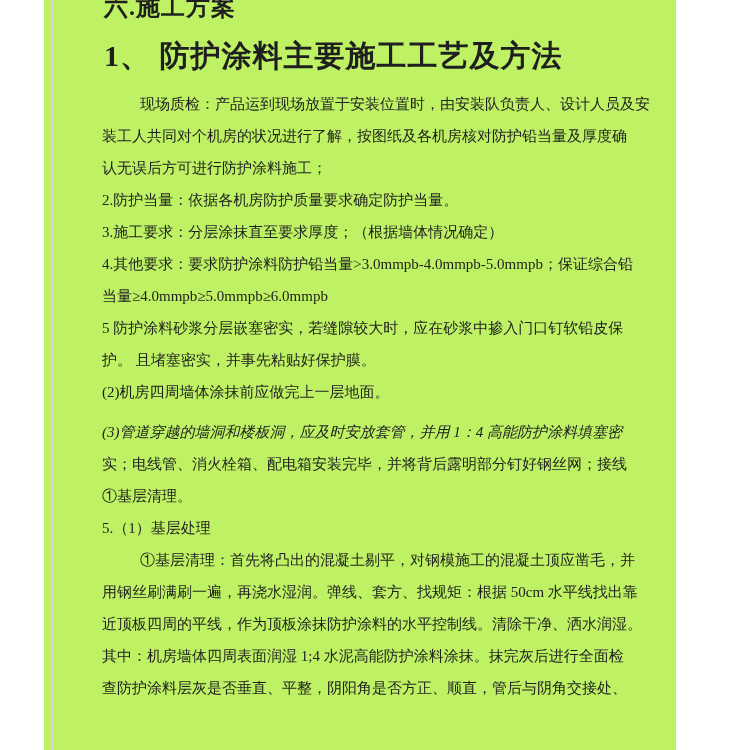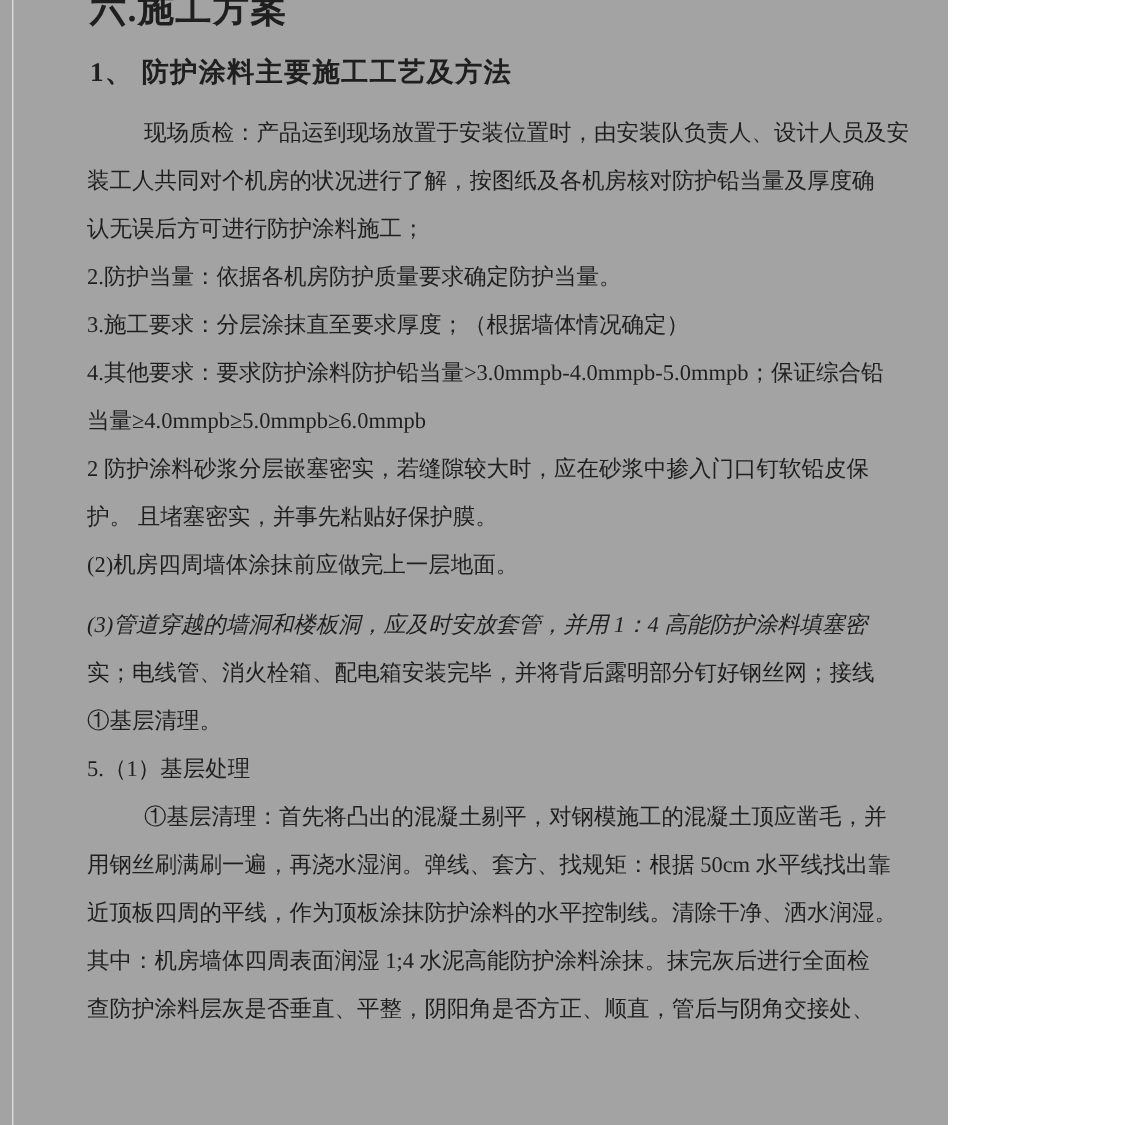--- a/index.html
+++ b/index.html
@@ -4,24 +4,25 @@
 <style>
   html, body {
     margin: 0;
     padding: 0;
     background: #ffffff;
   }
   .page {
     position: relative;
     width: 632px;
     height: 750px;
-    background: #a3a3a3;
+    background: #bef264;
     overflow: hidden;
     font-family: "Liberation Serif", "DejaVu Serif", serif;
     color: #1f1f1f;
+    margin-left: 44px;
   }
   .edge {
     position: absolute;
     background: #d8d8d8;
   }
   .edge-left {
     left: 8px;
     top: 0;
     width: 1px;
     height: 750px;
@@ -35,21 +36,21 @@
   h1.doc-h1 {
     margin: -7px 0 0 60px;
     font-size: 24px;
     line-height: 1.2;
     font-weight: bold;
     letter-spacing: 1px;
     white-space: nowrap;
   }
   h2.doc-h2 {
     margin: 15px 0 0 60px;
-    font-size: 18px;
+    font-size: 30px;
     line-height: 1.25;
     font-weight: bold;
     letter-spacing: 1px;
     white-space: nowrap;
   }
   .doc-body {
     margin: 14px 0 0 58px;
   }
   .line {
     height: 32px;
@@ -76,21 +77,21 @@
   <h2 class="doc-h2">1、 防护涂料主要施工工艺及方法</h2>
 
   <div class="doc-body">
     <div class="line indent">现场质检：产品运到现场放置于安装位置时，由安装队负责人、设计人员及安</div>
     <div class="line">装工人共同对个机房的状况进行了解，按图纸及各机房核对防护铅当量及厚度确</div>
     <div class="line">认无误后方可进行防护涂料施工；</div>
     <div class="line">2.防护当量：依据各机房防护质量要求确定防护当量。</div>
     <div class="line">3.施工要求：分层涂抹直至要求厚度；（根据墙体情况确定）</div>
     <div class="line">4.其他要求：要求防护涂料防护铅当量&gt;3.0mmpb-4.0mmpb-5.0mmpb；保证综合铅</div>
     <div class="line">当量≥4.0mmpb≥5.0mmpb≥6.0mmpb</div>
-    <div class="line">2 防护涂料砂浆分层嵌塞密实，若缝隙较大时，应在砂浆中掺入门口钉软铅皮保</div>
+    <div class="line">5 防护涂料砂浆分层嵌塞密实，若缝隙较大时，应在砂浆中掺入门口钉软铅皮保</div>
     <div class="line">护。 且堵塞密实，并事先粘贴好保护膜。</div>
     <div class="line">(2)机房四周墙体涂抹前应做完上一层地面。</div>
     <div class="line gap">(3)管道穿越的墙洞和楼板洞，应及时安放套管，并用 1：4 高能防护涂料填塞密</div>
     <div class="line">实；电线管、消火栓箱、配电箱安装完毕，并将背后露明部分钉好钢丝网；接线</div>
     <div class="line">①基层清理。</div>
     <div class="line">5.（1）基层处理</div>
     <div class="line indent">①基层清理：首先将凸出的混凝土剔平，对钢模施工的混凝土顶应凿毛，并</div>
     <div class="line">用钢丝刷满刷一遍，再浇水湿润。弹线、套方、找规矩：根据 50cm 水平线找出靠</div>
     <div class="line">近顶板四周的平线，作为顶板涂抹防护涂料的水平控制线。清除干净、洒水润湿。</div>
     <div class="line">其中：机房墙体四周表面润湿 1;4 水泥高能防护涂料涂抹。抹完灰后进行全面检</div>

